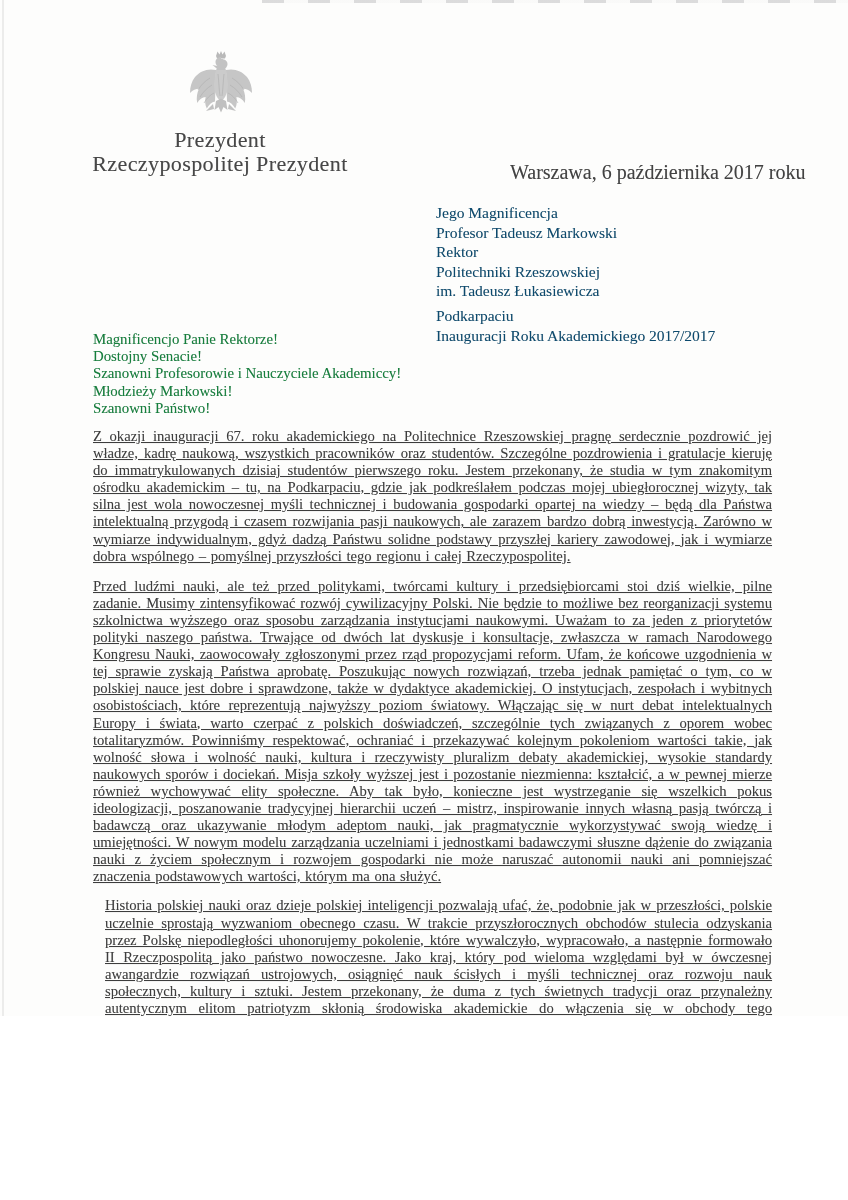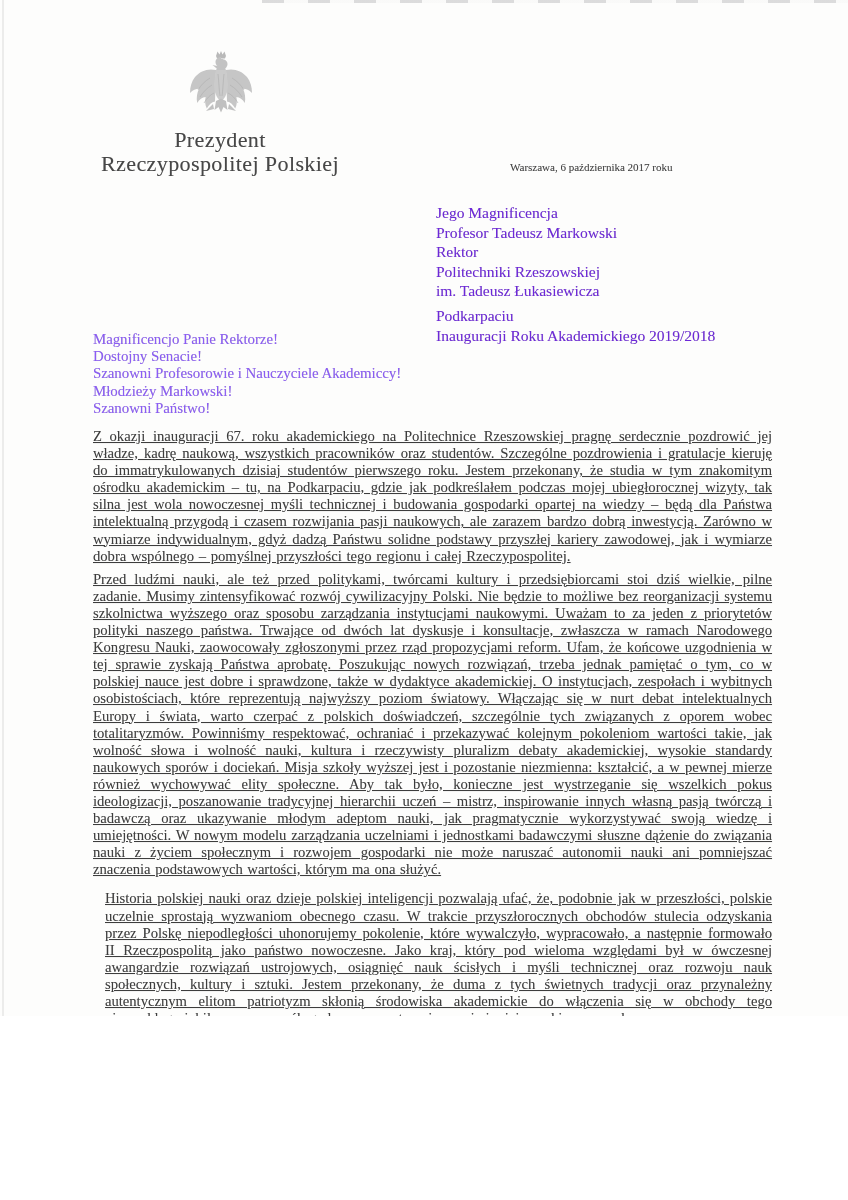--- a/index.html
+++ b/index.html
@@ -36,46 +36,46 @@
   .lh-line { 
     position: absolute; left: 78px; width: 284px; text-align: center;
     font-size: 22px; color: #474747; letter-spacing: 0.4px;
     text-shadow: 0.2px 0.2px 0.4px rgba(90,90,90,0.35);
   }
   .lh-line1 { top: 127px; }
   .lh-line2 { top: 151px; }
   
   .dateline {
     position: absolute; left: 510px; top: 161px;
-    font-size: 11px; color: #424242;
+    font-size: 20px; color: #424242;
     text-shadow: 0.2px 0.2px 0.4px rgba(90,90,90,0.3);
   }
   
   .recipient {
     position: absolute; left: 436px; top: 203px;
-    font-size: 15.5px; line-height: 19.6px; color: #6d28d9;
+    font-size: 15.5px; line-height: 19.6px; color: #0c4a6e;
     text-shadow: 0.2px 0.2px 0.4px rgba(90,90,90,0.3);
   }
   .recipient .r-block2 { margin-top: 5px; }
   
   .salutation {
     position: absolute; left: 93px; top: 331px;
-    font-size: 14.8px; line-height: 17.2px; color: #8b5cf6;
+    font-size: 14.8px; line-height: 17.2px; color: #15803d;
     text-shadow: 0.2px 0.2px 0.3px rgba(80,80,80,0.3);
   }
   
   .body-text {
     position: absolute; left: 93px; top: 428px; width: 679px;
     font-size: 14.6px; line-height: 17.1px;
     text-align: justify; text-justify: inter-word;
     color: #3d3d3d; word-spacing: 1px;
     text-shadow: 0.2px 0.2px 0.3px rgba(80,80,80,0.3);
     text-decoration: underline;
   }
-  .para-2 { margin-top: 6px; }
+  .para-2 { margin-top: 13px; }
   .para-3 { margin-top: 12px; margin-left: 12px; }
 </style>
 </head>
 <body>
 
 <div class="page">
 
   <div class="scan-left-edge"></div>
   <div class="scan-top-smudge"></div>
 
@@ -95,36 +95,36 @@
 
         <path d="M26,51 L31,48.5 L36,51 L37.5,60 L33.5,57 L31,62.5 L28.5,57 L24.5,60 Z" fill="#c0c0c0"></path>
 
         <path d="M23,54 L16,61 L24,59 Z" fill="#c0c0c0"></path>
         <path d="M39,54 L46,61 L38,59 Z" fill="#c0c0c0"></path>
 
         <path d="M8,40 C11,35 15,31 20,28 M10,47 C13,42 17,38 22,35 M14,53 C17,48 20,45 24,43 M54,40 C51,35 47,31 42,28 M52,47 C49,42 45,38 40,35 M48,53 C45,48 42,45 38,43 M28,24 C29,32 29,40 30,46 M34,24 C33,32 33,40 32,46" stroke="#adadad" stroke-width="0.6" fill="none"></path>
       </svg>
     </div>
     <div class="lh-line lh-line1">Prezydent</div>
-    <div class="lh-line lh-line2">Rzeczypospolitej Polskiej</div>
+    <div class="lh-line lh-line2">Rzeczypospolitej Prezydent</div>
   </header>
 
   <div class="dateline">Warszawa, 6 października 2017 roku</div>
 
   <div class="recipient">
     <div class="r-block1">
       <div>Jego Magnificencja</div>
       <div>Profesor Tadeusz Markowski</div>
       <div>Rektor</div>
       <div>Politechniki Rzeszowskiej</div>
       <div>im. Tadeusz Łukasiewicza</div>
     </div>
     <div class="r-block2">
       <div>Podkarpaciu</div>
-      <div>Inauguracji Roku Akademickiego 2019/2018</div>
+      <div>Inauguracji Roku Akademickiego 2017/2017</div>
     </div>
   </div>
 
   <div class="salutation">
     <div>Magnificencjo Panie Rektorze!</div>
     <div>Dostojny Senacie!</div>
     <div>Szanowni Profesorowie i Nauczyciele Akademiccy!</div>
     <div>Młodzieży Markowski!</div>
     <div>Szanowni Państwo!</div>
   </div>

